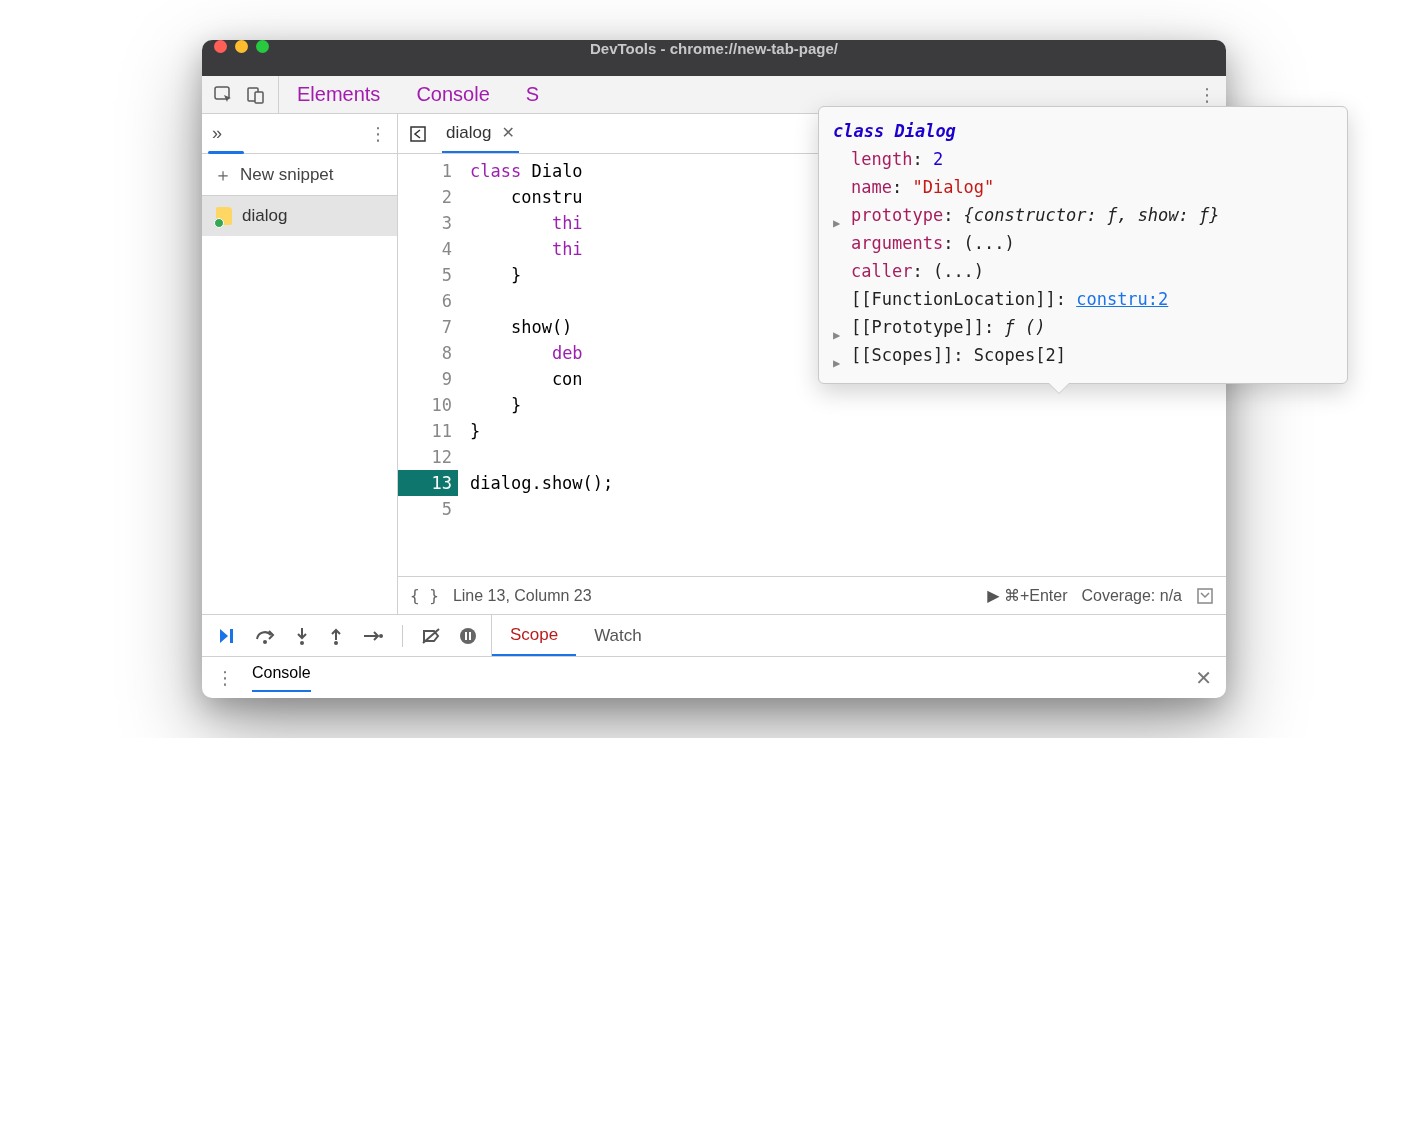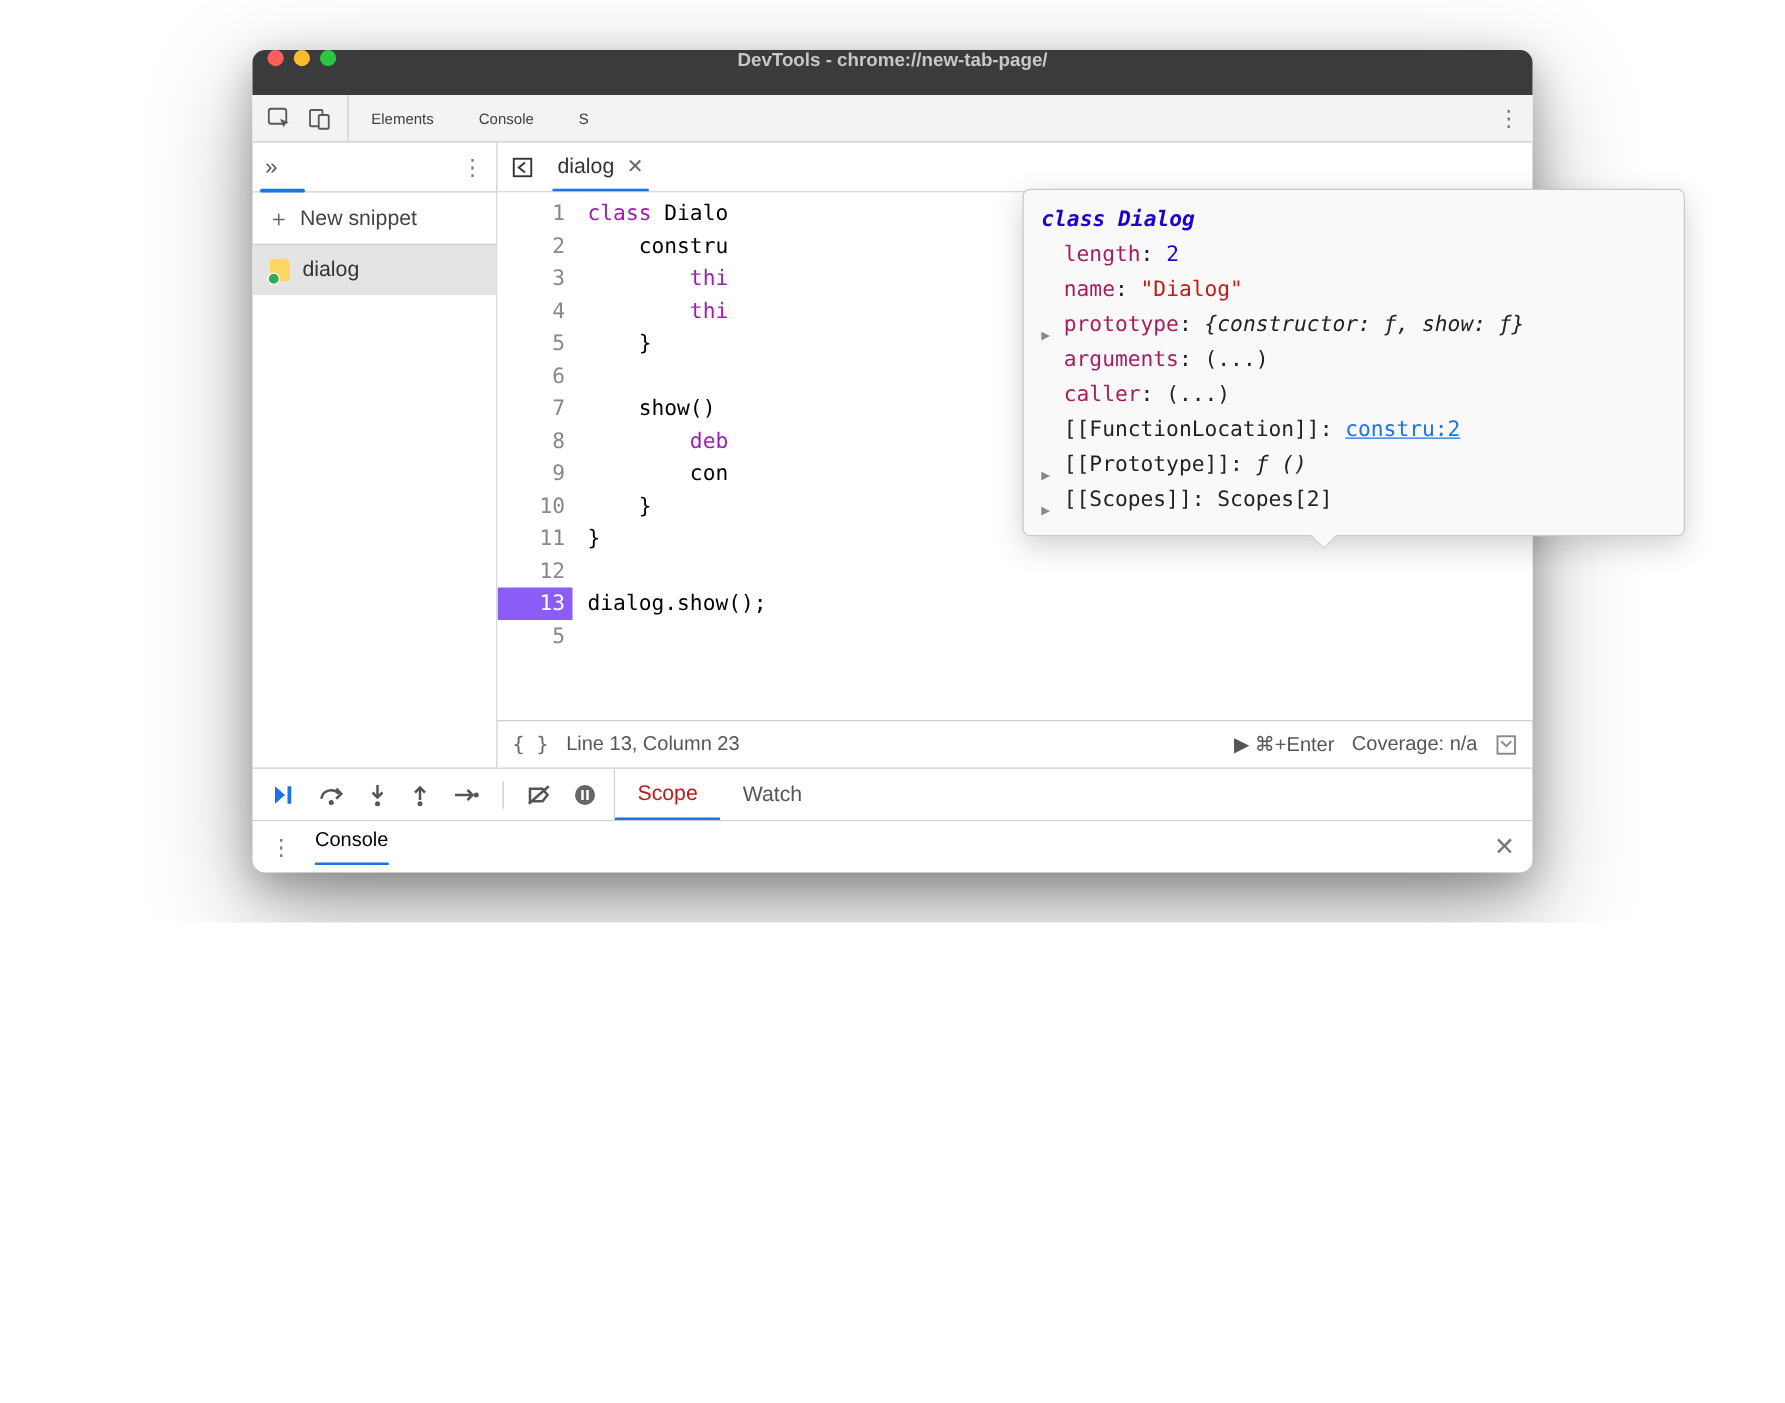--- a/index.html
+++ b/index.html
@@ -46,21 +46,21 @@
   background: #f3f3f3;
 }
 .toolbar-left {
   display: flex; align-items: center; gap: 12px; padding: 0 12px;
   border-right: 1px solid #d0d0d0;
 }
 .icon-btn { color: #5a5a5a; display:flex; align-items:center; justify-content:center; cursor: pointer; }
 .tabs-row { display: flex; align-items: stretch; flex: 1; }
 .tab {
   padding: 0 18px; display: flex; align-items: center;
-  color: #404040; font-size: 12px; cursor: pointer;
+  color: #a21caf; font-size: 20px; cursor: pointer;
 }
 .toolbar-right { display:flex; align-items:center; gap:8px; padding:0 10px; color:#888;}
 .triple-dot { color:#777; font-size:18px; }
 
 .body-row { display: flex; height: 500px; position: relative; }
 .sidebar {
   width: 196px; border-right: 1px solid #d0d0d0; display:flex; flex-direction:column;
 }
 .sidebar-head {
   height: 40px; display:flex; align-items:center; justify-content:space-between;
@@ -98,21 +98,21 @@
 
 .code {
   flex:1; display:flex; font-family: Menlo, Consolas, monospace; font-size:17px;
   line-height: 26px; overflow:hidden; position:relative; background:#fff;
 }
 .gutter {
   width:70px; text-align:right; padding:4px 10px 4px 0; color:#888; background:#fff;
   user-select:none;
 }
 .gutter .ln { height:26px; padding-right:6px; }
-.gutter .ln.current { background:#8b5cf6; color:#fff; border-radius:0; position:relative; padding-right:6px;}
+.gutter .ln.current { background:#0f766e; color:#fff; border-radius:0; position:relative; padding-right:6px;}
 .lines { flex:1; padding:4px 0; position:relative; }
 .line { height:26px; white-space:pre; padding-left:2px;}
 .line.highlight { background:#eaf2fe; border-top:1px solid #1a73e8; border-bottom:1px solid #1a73e8; position:relative; }
 .exec-arrow {
   position:absolute; left:-14px; top:3px; width:0; height:0;
   border-top:10px solid transparent; border-bottom:10px solid transparent;
   border-left:14px solid #5894f5;
 }
 .kw { color:#9c1fb0; }
 .str { color:#c41a16; }
@@ -142,21 +142,21 @@
   height:42px; border-top:1px solid #d0d0d0; display:flex; align-items:center;
   padding:0 14px; gap:18px; border-radius:0 0 10px 10px;
 }
 .close-x { color:#777; font-size:20px; cursor:pointer; }
 
 .popover {
   position:absolute; left:420px; top:-8px; width:530px;
   background:#f9f9f9; border:1px solid #c9c9c9; border-radius:6px;
   box-shadow: 0 8px 24px rgba(0,0,0,0.18);
   padding:10px 14px 14px; font-family:Menlo,Consolas,monospace; font-size:17px;
-  line-height:28px; z-index:50;margin-top:45px;
+  line-height:28px; z-index:50;
 }
 .popover::after {
   content:''; position:absolute; bottom:-10px; left:230px;
   width:0; height:0; border-left:10px solid transparent; border-right:10px solid transparent;
   border-top:10px solid #f9f9f9;
 }
 .popover::before {
   content:''; position:absolute; bottom:-11px; left:229px;
   width:0; height:0; border-left:11px solid transparent; border-right:11px solid transparent;
   border-top:11px solid #c9c9c9;

